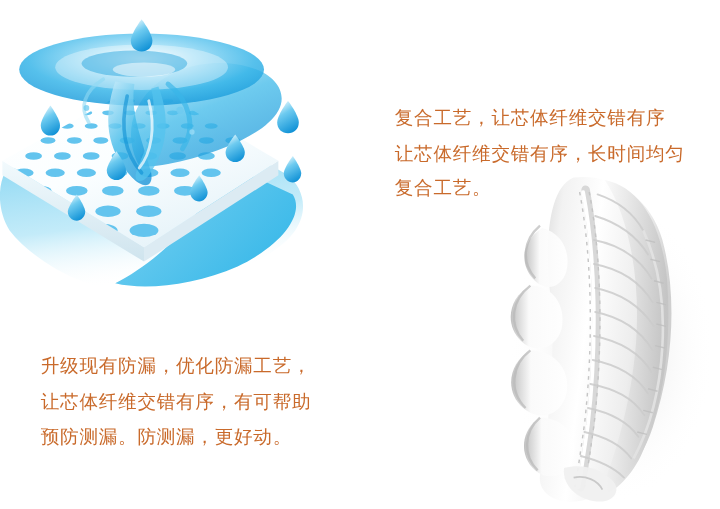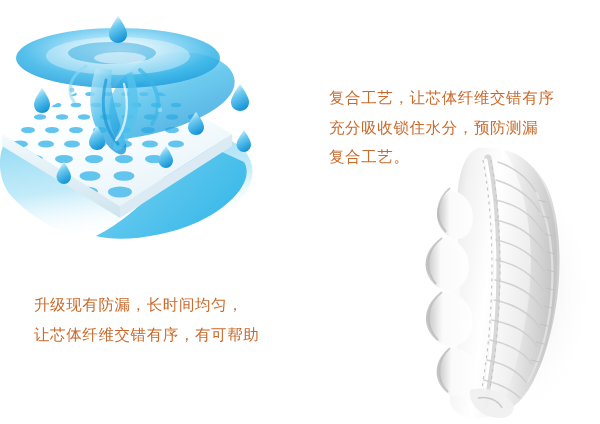--- a/index.html
+++ b/index.html
@@ -299,22 +299,23 @@
 
       <g>
         <path d="M78,248 C92,244 108,248 118,258 C126,266 120,276 108,276 C92,276 76,264 78,248 Z" fill="#f0f0f0" opacity="0.95"></path>
         <path d="M86,256 C96,254 106,258 110,266" stroke="#c9c9c9" stroke-width="1.4" fill="none"></path>
       </g>
     </svg>
   </div>
 
   <div id="copy-top-right" class="copy-block">
     <span class="copy-line">复合工艺，让芯体纤维交错有序</span>
-    <span class="copy-line">充分吸收锁住水分，预防测漏</span>
+    <span class="copy-line">让芯体纤维交错有序，长时间均匀</span>
     <span class="copy-line">复合工艺。</span>
   </div>
 
   <div id="copy-bottom-left" class="copy-block">
-    <span class="copy-line">升级现有防漏，长时间均匀，</span>
+    <span class="copy-line">升级现有防漏，优化防漏工艺，</span>
     <span class="copy-line">让芯体纤维交错有序，有可帮助</span>
+    <span class="copy-line">预防测漏。防测漏，更好动。</span>
   </div>
 
 </div>
 
 </body></html>

